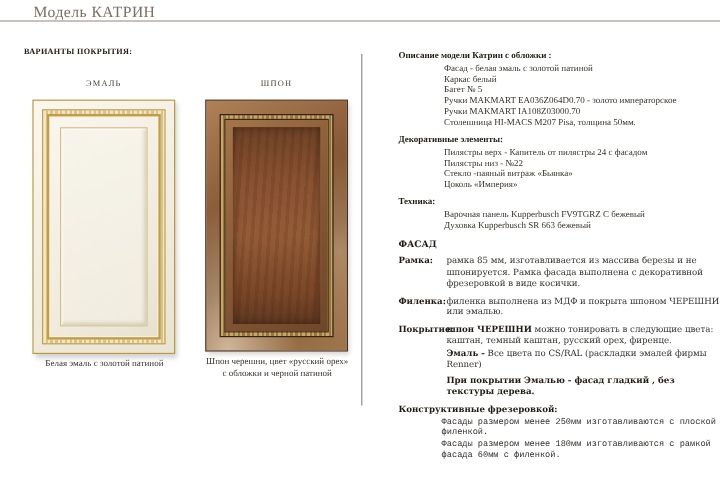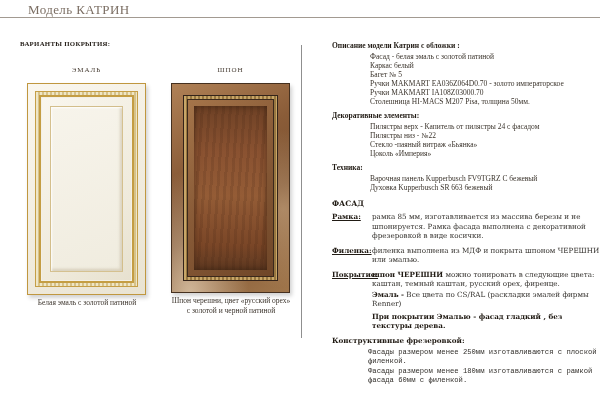--- a/index.html
+++ b/index.html
@@ -57,21 +57,21 @@
 
   
   #right-col { position:absolute; left:316px; top:41px; width:282px; font-size:7.5px; color:#3a332b;margin-left:16px; }
   .sec { margin-bottom:5px; }
   .sec-h { font-weight:bold; color:#211b14; line-height:10px; margin-bottom:1px; }
   .t-line { line-height:9px;padding-left:38px; }
 
   .facade { font-family:"DejaVu Serif", serif; font-size:7.2px; color:#33302c; }
   .facade-h { font-weight:bold; margin:7px 0 4px; color:#211b14; font-size:7.5px; }
   .def-row { display:flex; margin-bottom:5px; }
-  .def-label { width:40px; flex-shrink:0; font-weight:bold; line-height:9.5px; color:#211b14;text-decoration:underline; }
+  .def-label { width:40px; flex-shrink:0; font-weight:bold; line-height:9.5px; color:#211b14; }
   .def-text { width:232px; line-height:9.5px; }
   .b { font-weight:bold; color:#211b14; }
   .enamel-line { margin-top:1px; line-height:9.5px; }
   .note-line { margin-top:3px; font-weight:bold; color:#211b14; line-height:9.5px; }
   .constr-h { font-weight:bold; color:#211b14; line-height:10px; margin-bottom:2px; }
   .constr-items { margin-left:36px; width:232px;font-family:Liberation Mono, monospace; }
   .constr-item { line-height:9.3px; margin-bottom:1px; }
 </style>
 </head>
 <body>
@@ -100,21 +100,21 @@
       <div class="v-bevel">
         <div class="v-panel"></div>
       </div>
     </div>
   </div>
 </div>
 
 <div class="caption caption-emal">Белая эмаль с золотой патиной</div>
 <div class="caption caption-shpon">
   <div>Шпон черешни, цвет «русский орех»</div>
-  <div>с золотой и черной патиной</div>
+  <div>с обложки и черной патиной</div>
 </div>
 
 <div class="divider"></div>
 
 <div id="right-col">
 
   <div class="sec">
     <div class="sec-h">Описание модели Катрин с обложки :</div>
     <div class="t-line">Фасад - белая эмаль с золотой патиной</div>
     <div class="t-line">Каркас белый</div>

